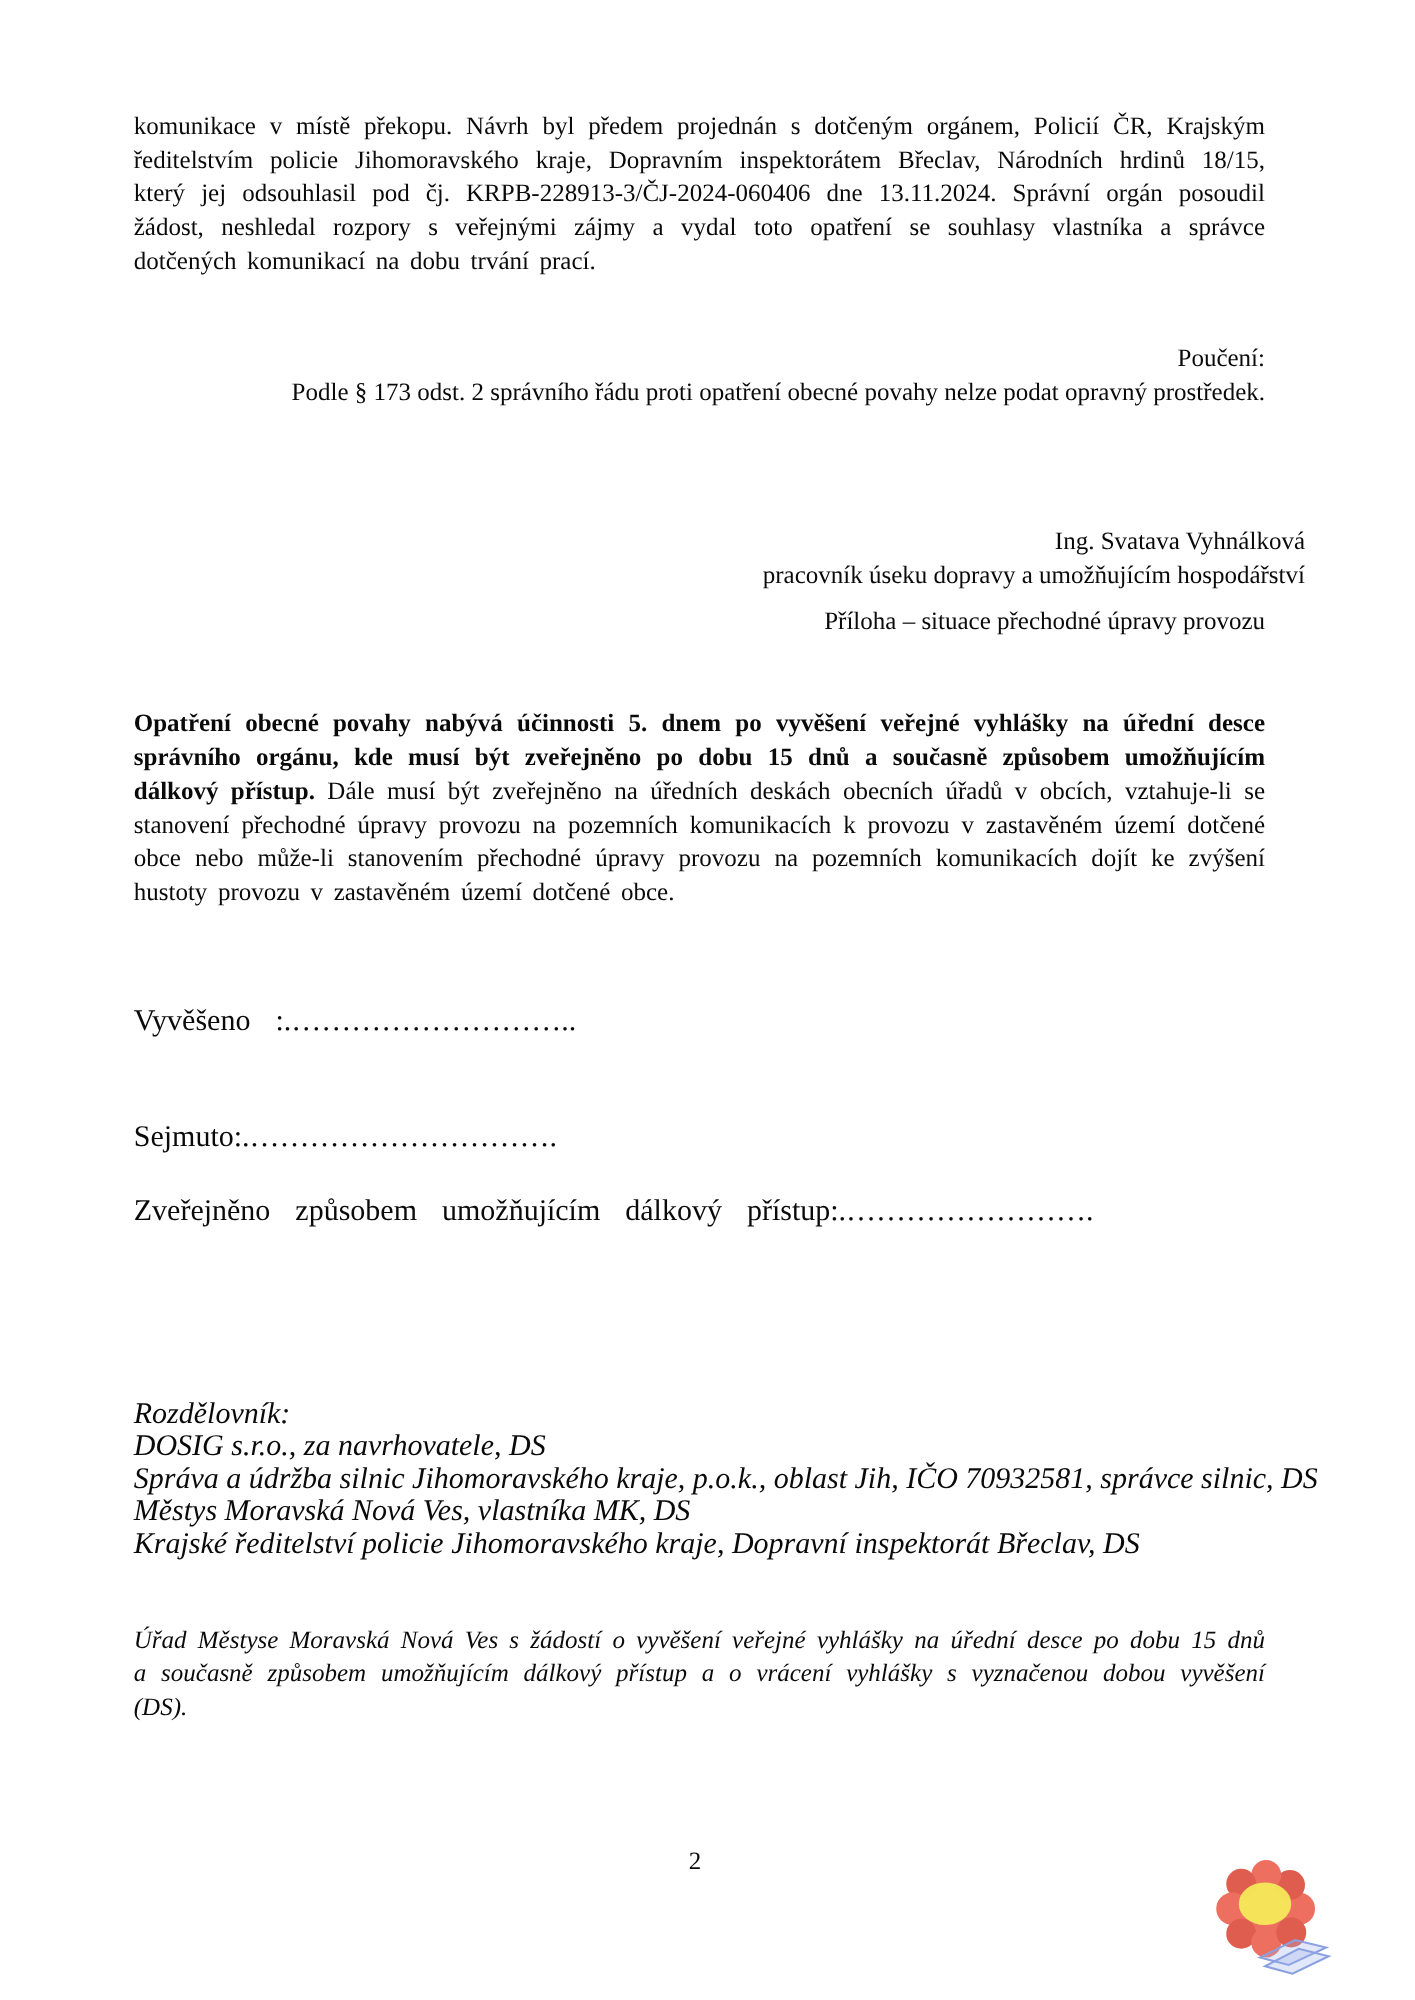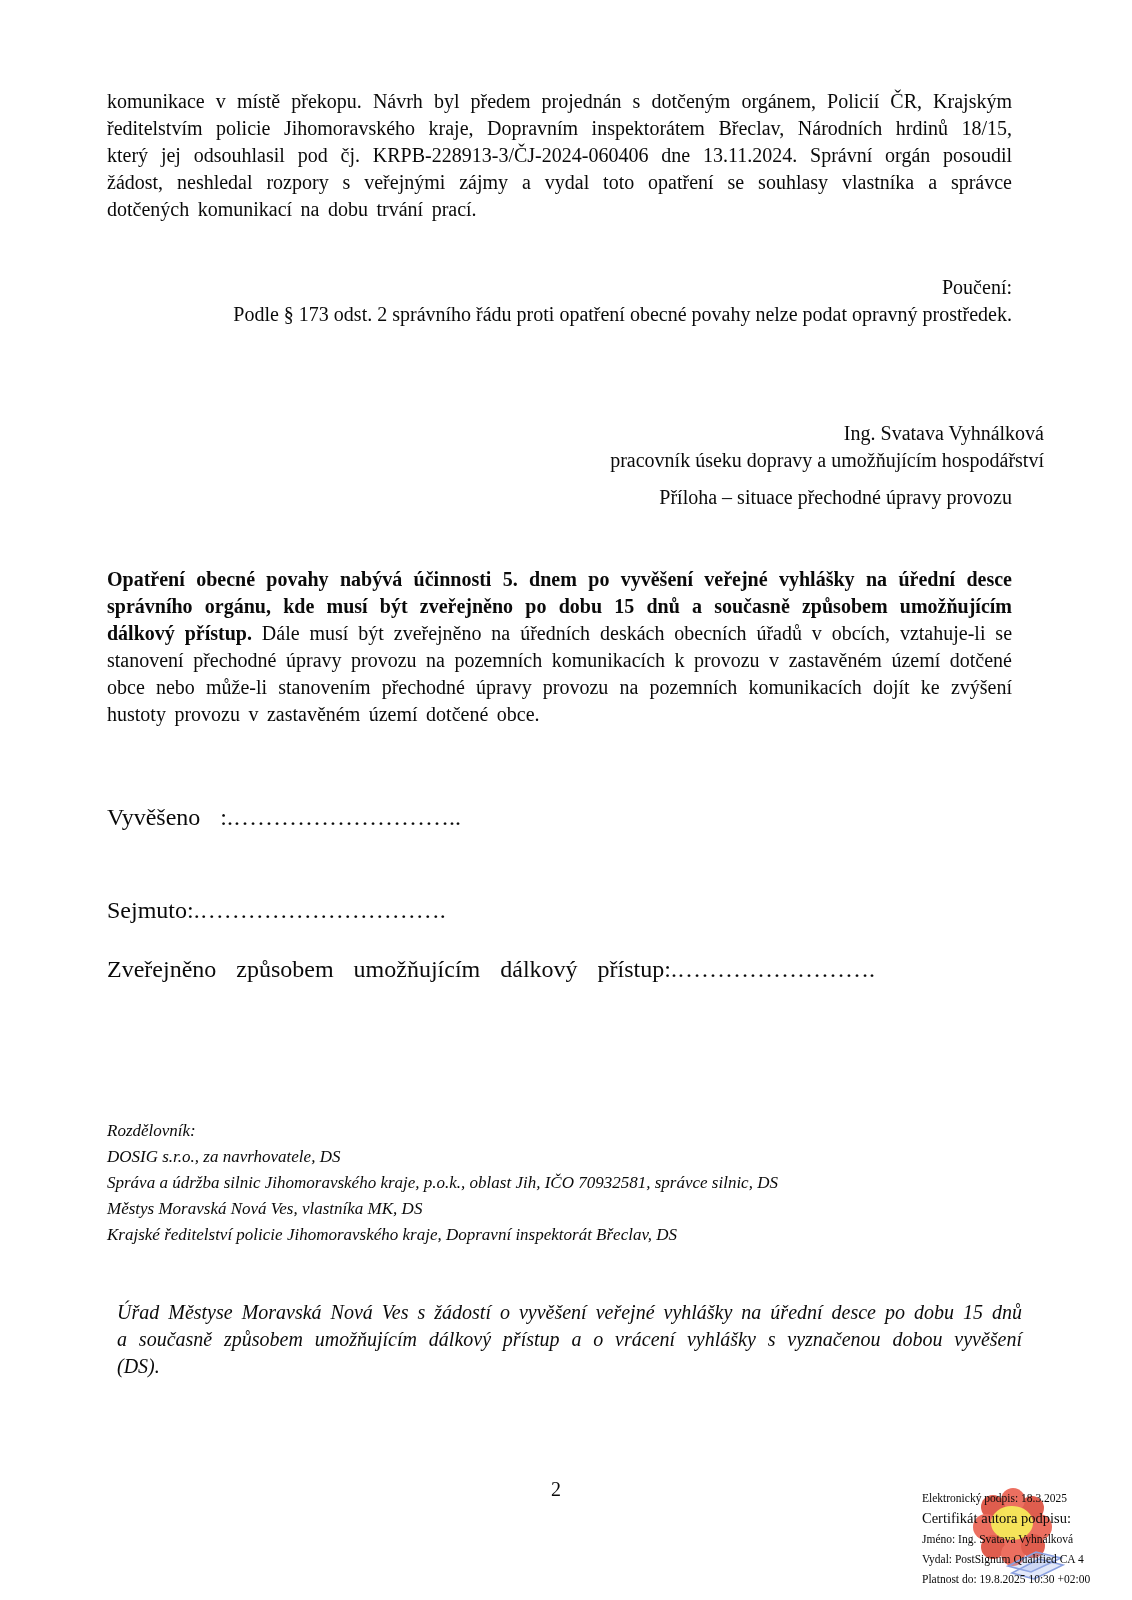--- a/index.html
+++ b/index.html
@@ -12,21 +12,21 @@
     overflow:hidden;
     padding-left:24px;
   }
   .abs { position:absolute; }
   .body-text { font-size:20px; line-height:27px;text-align:right; }
   .justify { text-align:justify; word-spacing:3.5px; }
   p { margin:0; }
   .prewrap { white-space:pre-wrap; }
   .bold-lead { font-weight:bold; }
   .italic { font-style:italic; }
-  .roz { font-size:17px; line-height:26px; }
+  .roz { font-size:24px; line-height:26px; }
   .dotline { font-size:24px; line-height:27px; word-spacing:4px; }
   .page-num { font-size:20px; text-align:center; }
   .sig-block { width:180px; z-index:2; }
   .sig-line { font-size:11.5px; line-height:20px; }
   .sig-line-big { font-size:14.5px; line-height:21px; }
   .stamp-wrap { z-index:1; }
   .ribbon-wrap { z-index:1; }
   .sig-text { position:relative; z-index:3; }
 </style>
 </head>
@@ -57,21 +57,21 @@
   <p class="abs dotline prewrap" style="left:107px; top:956px; width:905px;">Zveřejněno  způsobem  umožňujícím  dálkový  přístup:.…………………….</p>
 
   <div class="abs roz italic" style="left:107px; top:1118px; width:950px;">
     <p>Rozdělovník:</p>
     <p>DOSIG s.r.o., za navrhovatele, DS</p>
     <p>Správa a údržba silnic Jihomoravského kraje, p.o.k., oblast Jih, IČO 70932581, správce silnic, DS</p>
     <p>Městys Moravská Nová Ves, vlastníka MK, DS</p>
     <p>Krajské ředitelství policie Jihomoravského kraje, Dopravní inspektorát Břeclav, DS</p>
   </div>
 
-  <p class="abs body-text italic justify" style="left:107px; top:1299px; width:905px;margin-left:10px;">Úřad Městyse Moravská Nová Ves s žádostí o vyvěšení veřejné vyhlášky na úřední desce po dobu 15 dnů a současně způsobem umožňujícím dálkový přístup a o vrácení vyhlášky s vyznačenou dobou vyvěšení (DS).</p>
+  <p class="abs body-text italic justify" style="left:107px; top:1299px; width:905px;">Úřad Městyse Moravská Nová Ves s žádostí o vyvěšení veřejné vyhlášky na úřední desce po dobu 15 dnů a současně způsobem umožňujícím dálkový přístup a o vrácení vyhlášky s vyznačenou dobou vyvěšení (DS).</p>
 
   <p class="abs page-num" style="left:490px; top:1478px; width:132px;">2</p>
 
   <div class="abs stamp-wrap" style="left:966px; top:1484px; width:94px; height:94px;">
     <svg width="94" height="94" viewBox="0 0 94 94">
       <g opacity="0.82">
         <circle cx="47" cy="43" r="26" fill="#e8503e"></circle>
         <circle cx="73" cy="43" r="13" fill="#e8503e"></circle>
         <circle cx="66" cy="24" r="12" fill="#d93a28"></circle>
         <circle cx="47" cy="16" r="12" fill="#e8503e"></circle>
@@ -87,23 +87,14 @@
 
   <div class="abs ribbon-wrap" style="left:1003px; top:1546px; width:64px; height:36px;">
     <svg width="64" height="36" viewBox="0 0 64 36">
       <g fill="rgba(160,178,235,0.30)" stroke-width="1.6" stroke="#8aa0e0">
         <path d="M5 20 L33 6 L58 12 L28 26 Z"></path>
         <path d="M9 27 L36 13 L60 19 L31 33 Z"></path>
       </g>
     </svg>
   </div>
 
-  <div class="abs sig-block" style="left:922px; top:1488px;">
-    <div class="sig-text">
-      <p class="sig-line">Elektronický podpis: 18.3.2025</p>
-      <p class="sig-line-big">Certifikát autora podpisu:</p>
-      <p class="sig-line">Jméno: Ing. Svatava Vyhnálková</p>
-      <p class="sig-line">Vydal: PostSignum Qualified CA 4</p>
-      <p class="sig-line">Platnost do: 19.8.2025 10:30 +02:00</p>
-    </div>
-  </div>
 
 </div>
 
 </body></html>

